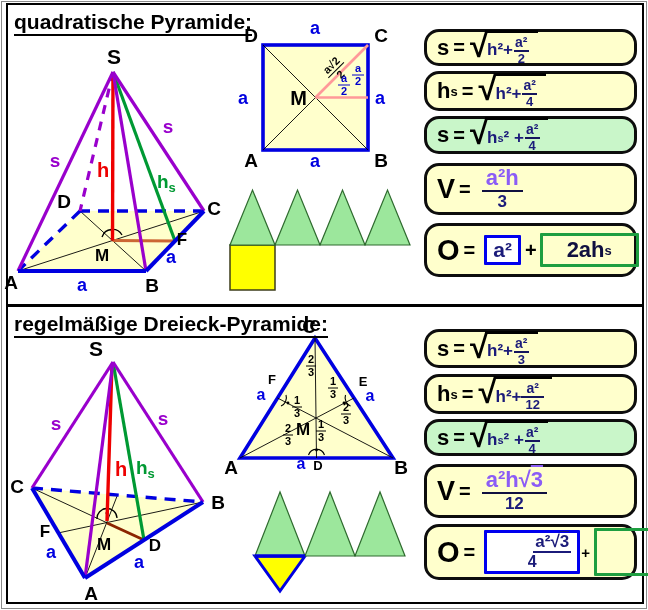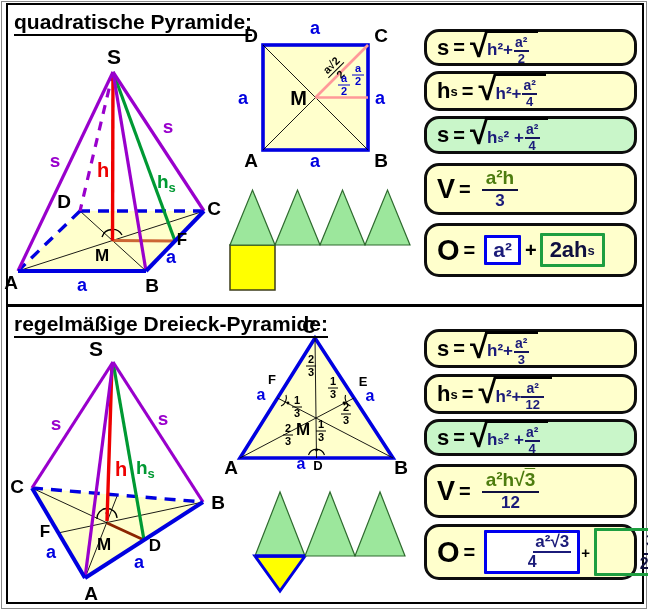--- a/index.html
+++ b/index.html
@@ -33,25 +33,25 @@
   .sqrt{display:inline-flex;align-items:flex-start;}
   .sign{font-size:33px;line-height:0.95;color:#000;}
   .body{border-top:3px solid #000;margin-left:-3px;padding:2px 8px 0 2px;display:inline-flex;align-items:center;gap:0;}
   .rr{font-size:17px;color:#1b1b7a;}
   sub.rs{font-size:11px;color:#1b1b7a;font-weight:bold;}
   .frac{display:inline-flex;flex-direction:column;align-items:center;line-height:1.05;}
   .frac .n{font-size:14px;color:#1b1b7a;padding:0 2px;}
   .frac .d{font-size:13px;color:#1b1b7a;border-top:2px solid #15155e;padding:0 4px;}
   .vl{font-size:27px;color:#000;}
   .vfrac{display:inline-flex;flex-direction:column;align-items:center;line-height:1.1;margin-left:6px;}
-  .vfrac .n{font-size:19px;color:#4d7c0f;padding:0 4px;border-bottom:2.5px solid #101040;}
+  .vfrac .n{font-size:22px;color:#8b5cf6;padding:0 4px;border-bottom:2.5px solid #101040;}
   .vfrac .d{font-size:17px;color:#1b1b7a;padding-top:1px;}
   .ol{font-size:29px;color:#000;}
   .obox-blue{border:3px solid #0000EE;background:#fff;padding:0 6px;margin-left:4px;color:#1b1b7a;font-size:21px;border-radius:1px;display:inline-flex;align-items:center;}
-  .obox-green{border:3px solid #1E9E40;padding:1px 7px;margin-left:3px;color:#101040;font-size:22px;border-radius:1px;display:inline-flex;align-items:center;}
+  .obox-green{border:3px solid #1E9E40;padding:1px 24px;margin-left:3px;color:#101040;font-size:22px;border-radius:1px;display:inline-flex;align-items:center;}
   .plus{font-size:20px;color:#000;margin-left:4px;}
   .plus.small{font-size:15px;margin:0 1px;}
   .ovl{text-decoration:overline;}
   .sfrac{display:inline-flex;flex-direction:column;align-items:center;line-height:1.05;}
   .sfrac .n{font-size:17px;padding:0 2px;border-bottom:2.5px solid currentColor;margin-left:40px;}
   .sfrac .d{font-size:16px;padding-top:1px;}
 </style>
 </head>
 <body>
 

